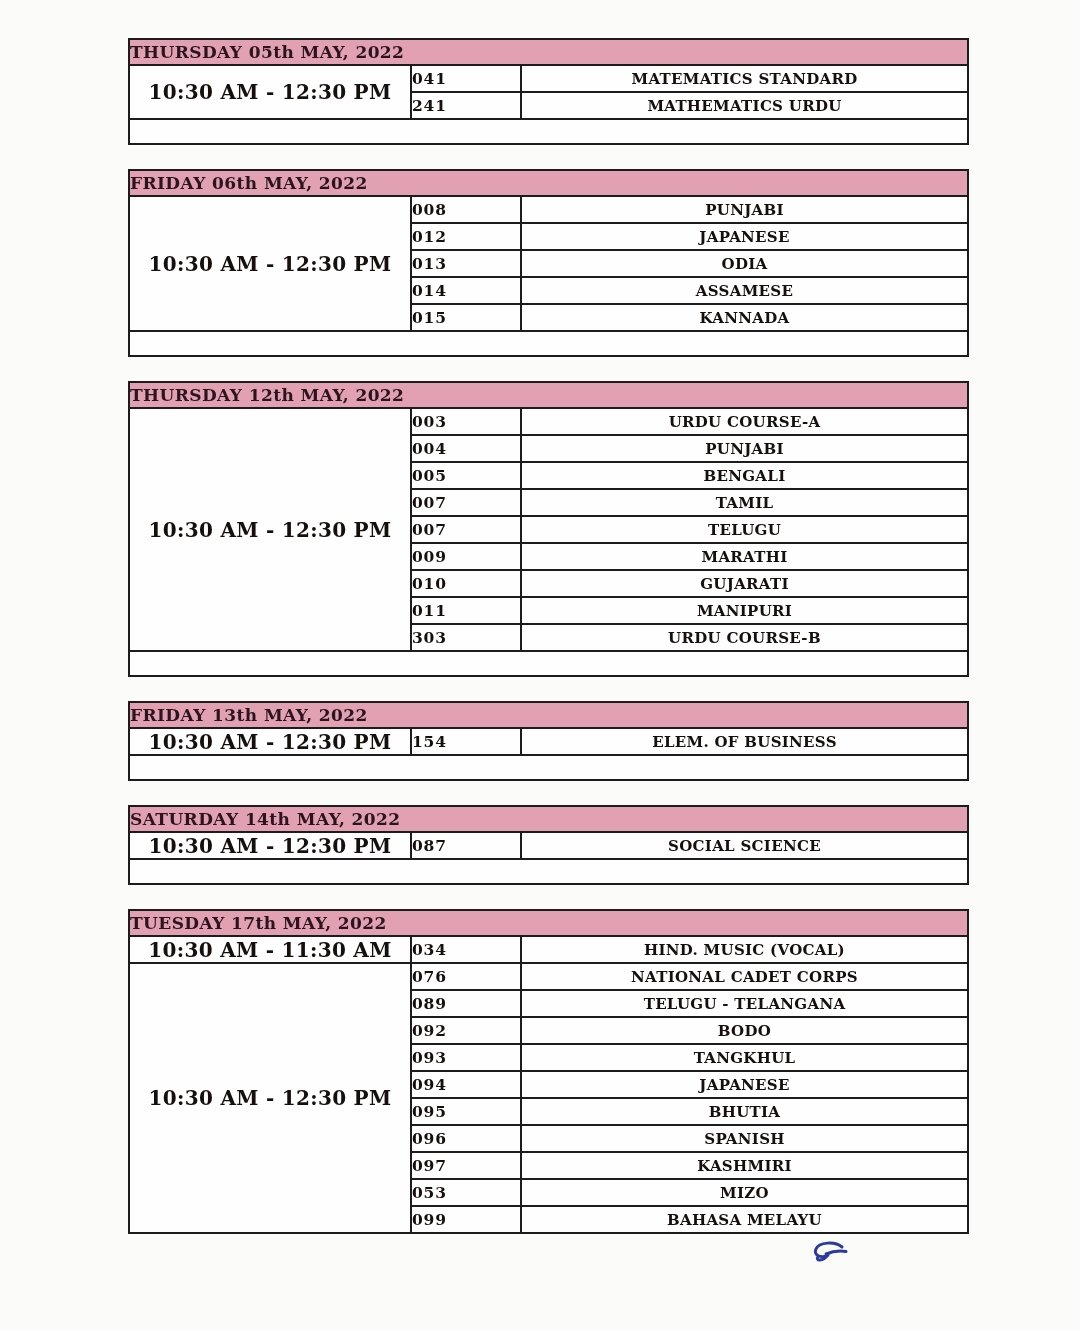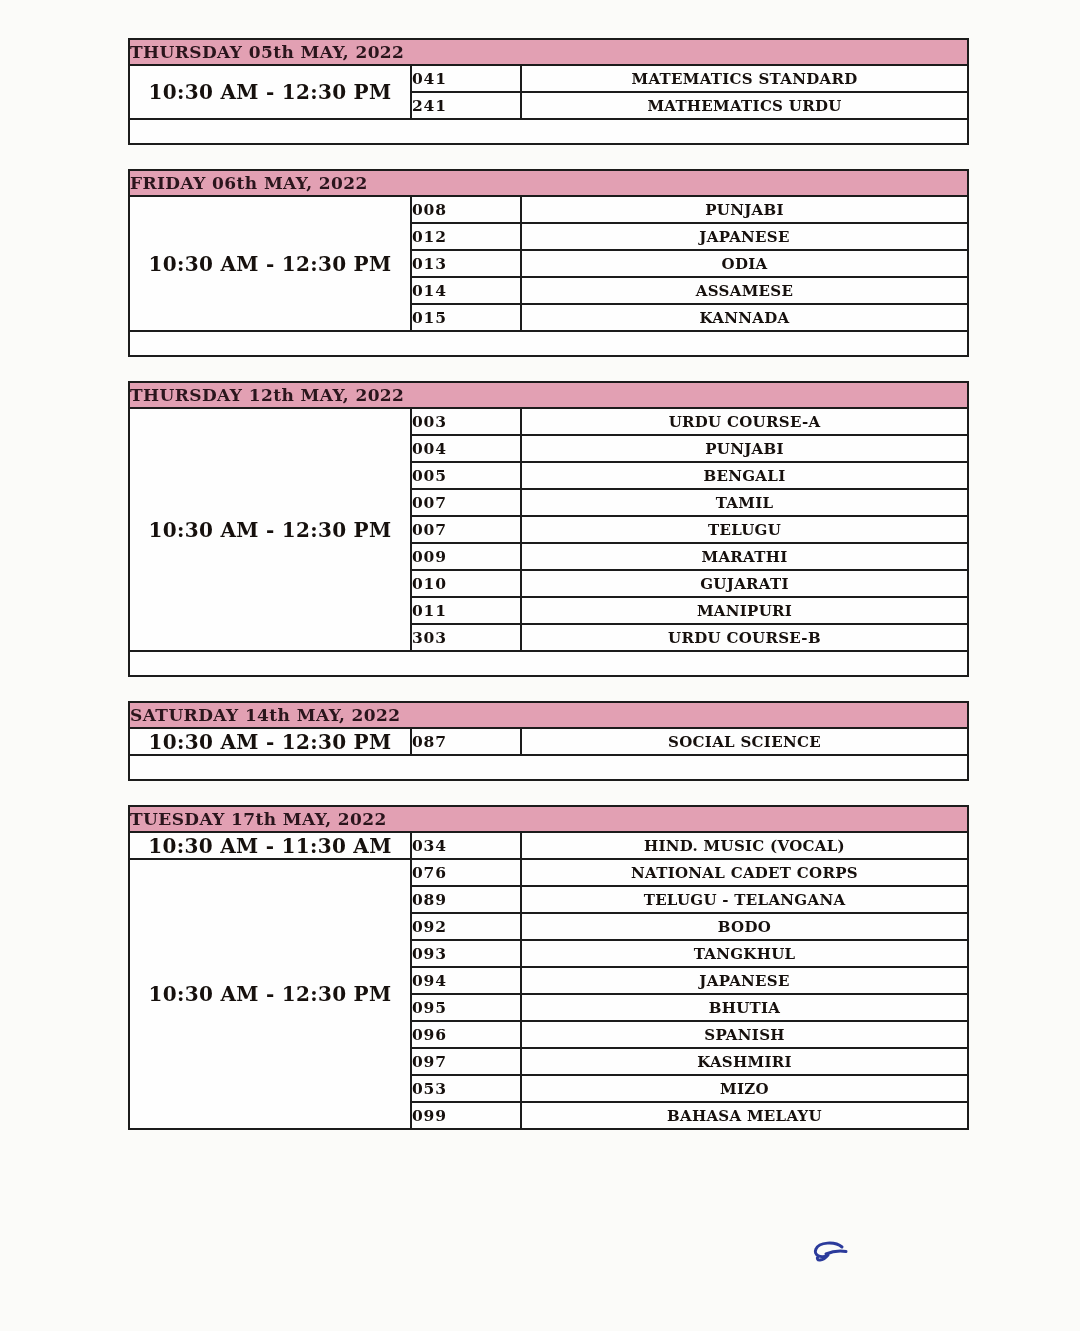--- a/index.html
+++ b/index.html
@@ -185,20 +185,40 @@
         </tbody>
       </table>
       <table class="day-block">
         <colgroup>
           <col style="width: 282px;">
           <col style="width: 110px;">
           <col style="width: 447px;">
         </colgroup>
         <tbody>
           <tr>
+            <td class="date-header" colspan="3">FRIDAY 13th MAY, 2022</td>
+          </tr>
+          <tr>
+            <td class="time-cell" rowspan="1">10:30 AM - 12:30 PM</td>
+            <td class="code-cell">154</td>
+            <td class="name-cell">ELEM. OF BUSINESS</td>
+          </tr>
+          <tr class="spacer-row">
+            <td colspan="3"></td>
+          </tr>
+        </tbody>
+      </table>
+      <table class="day-block">
+        <colgroup>
+          <col style="width: 282px;">
+          <col style="width: 110px;">
+          <col style="width: 447px;">
+        </colgroup>
+        <tbody>
+          <tr>
             <td class="date-header" colspan="3">SATURDAY 14th MAY, 2022</td>
           </tr>
           <tr>
             <td class="time-cell" rowspan="1">10:30 AM - 12:30 PM</td>
             <td class="code-cell">087</td>
             <td class="name-cell">SOCIAL SCIENCE</td>
           </tr>
           <tr class="spacer-row">
             <td colspan="3"></td>
           </tr>

